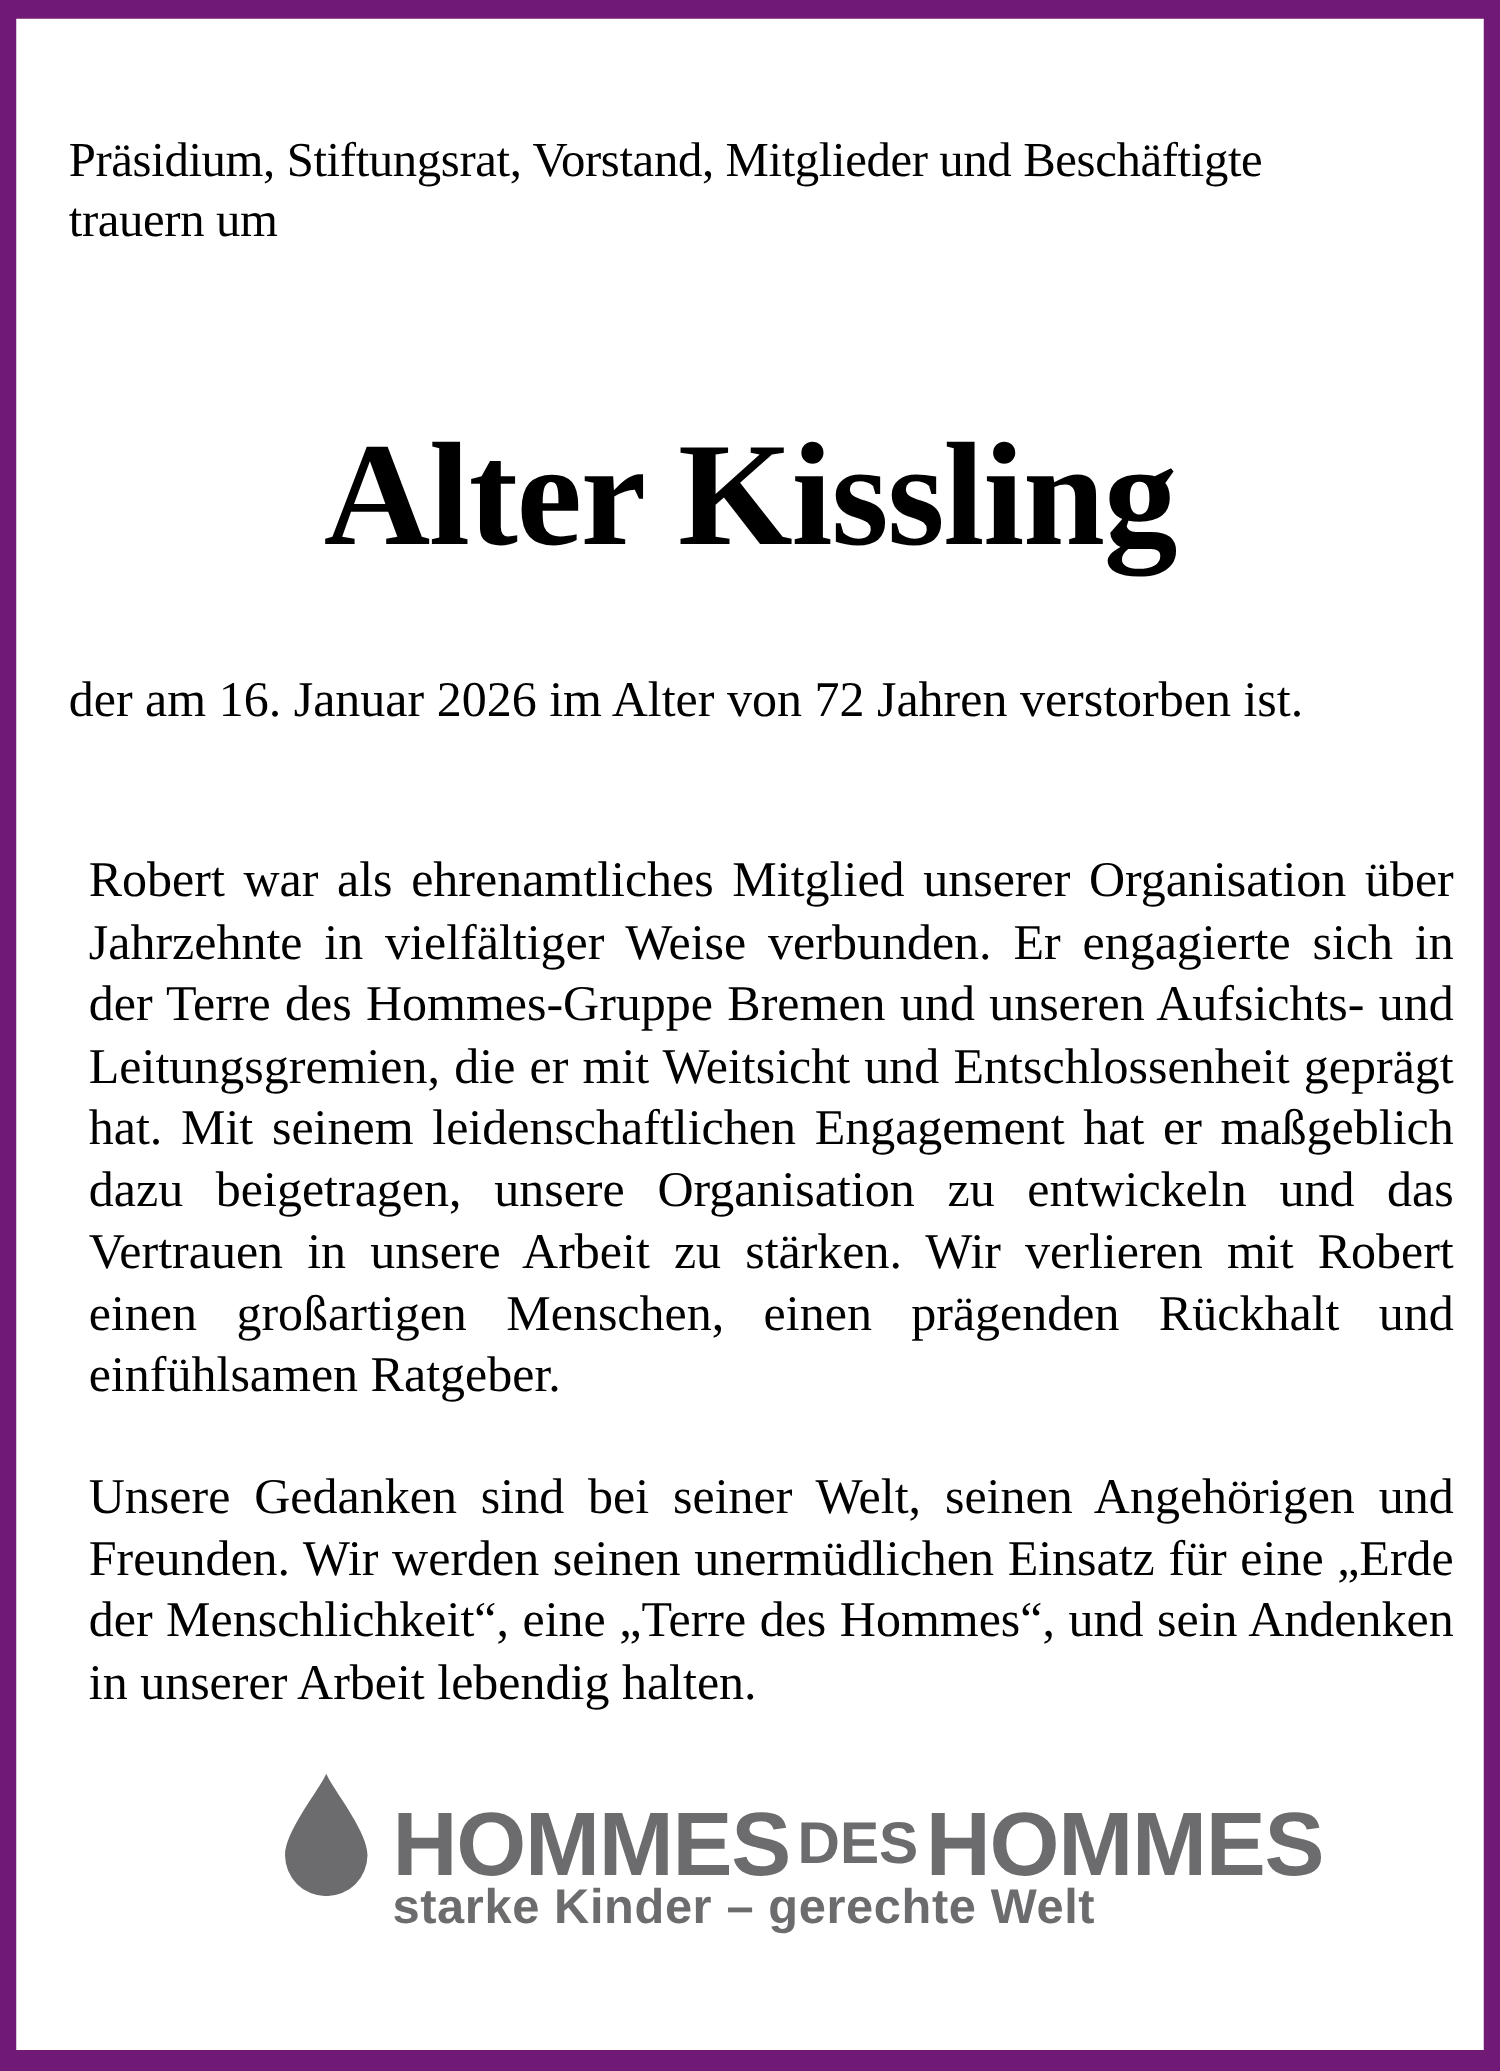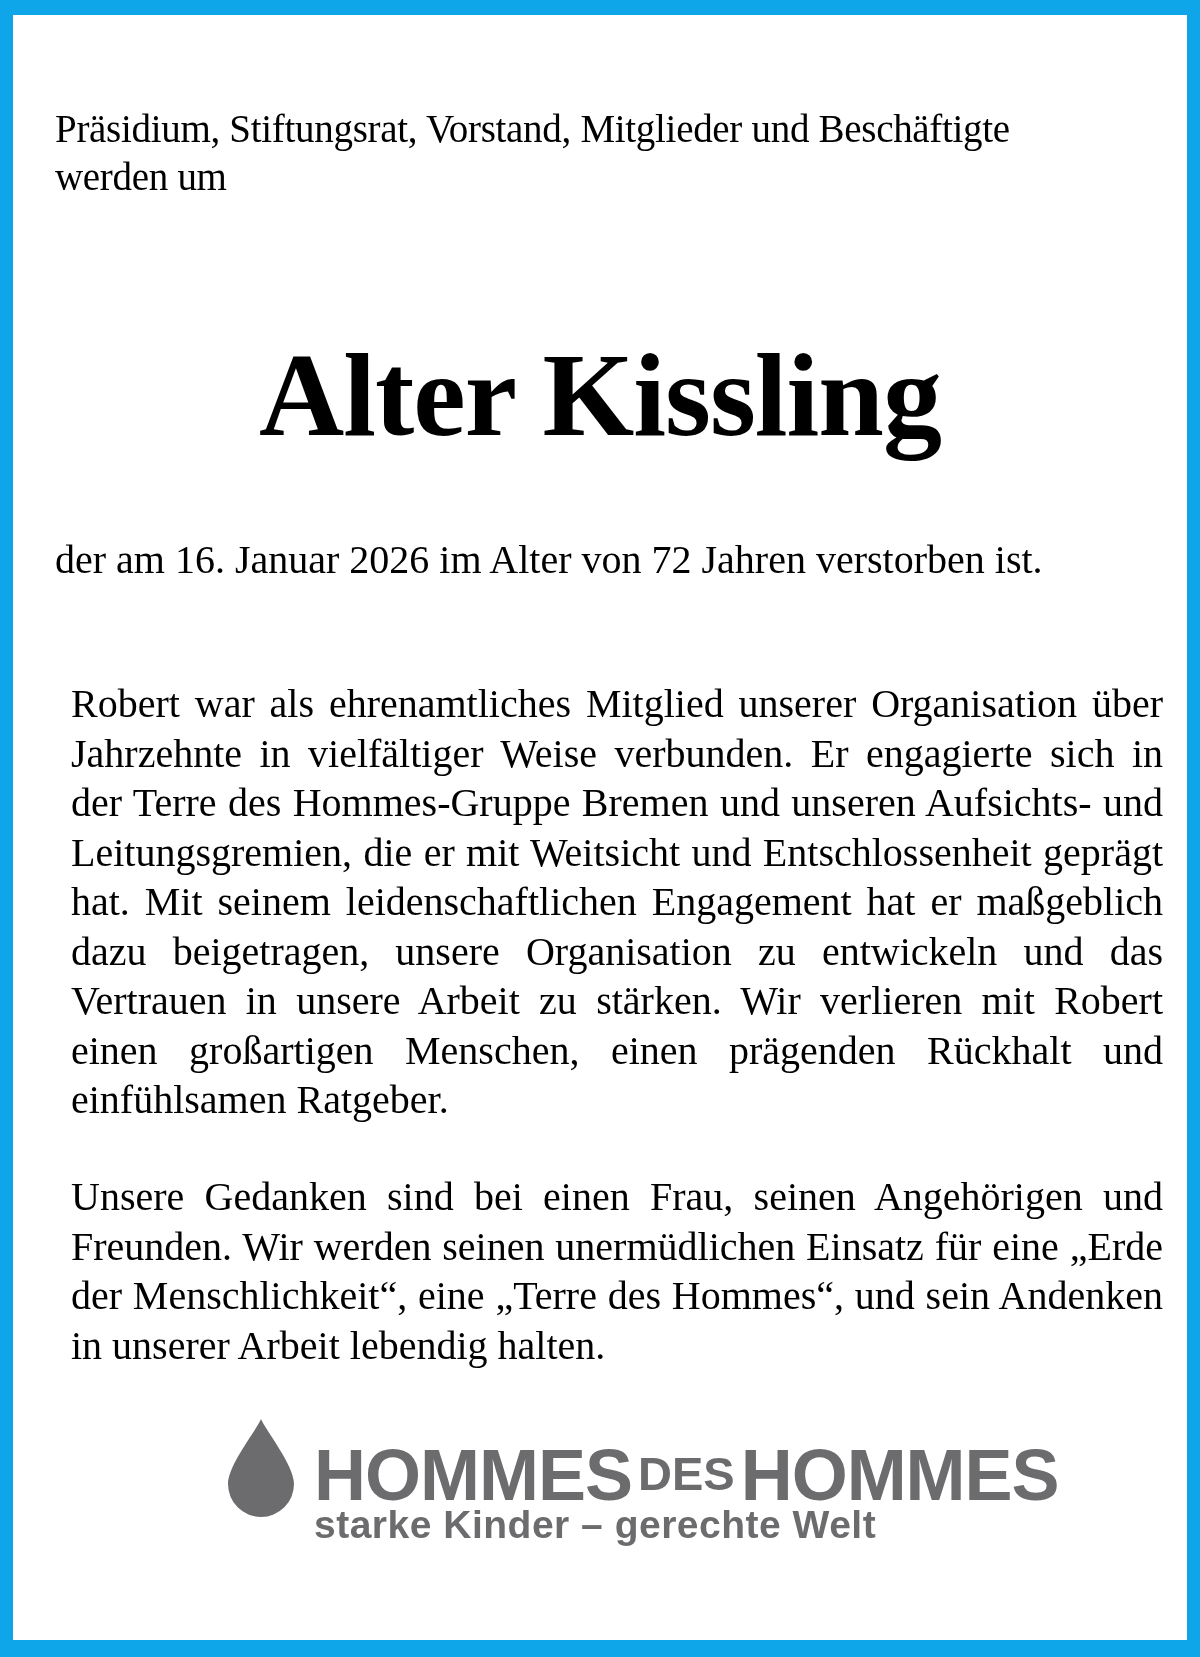--- a/index.html
+++ b/index.html
@@ -4,21 +4,21 @@
 <style>
   html, body { margin: 0; padding: 0; }
   body {
     width: 1200px; height: 1657px;
     background: #000000;
     position: relative;
     font-family: "Liberation Serif", serif;
   }
   .frame {
     position: absolute; inset: 0;
-    background: #0ea5e9;
+    background: #701a75;
   }
   .page {
     position: absolute;
     left: 13px; top: 15px; right: 13px; bottom: 17px;
     background: #ffffff;
     overflow: hidden;
   }
   .intro {
     position: absolute;
     left: 42px; top: 90px;
@@ -98,30 +98,30 @@
   }
 </style>
 </head>
 <body>
 
 <div class="frame">
   <div class="page">
 
     <div class="intro">
       <div>Präsidium, Stiftungsrat, Vorstand, Mitglieder und Beschäftigte</div>
-      <div>werden um</div>
+      <div>trauern um</div>
     </div>
 
     <h1 class="deceased-name">Alter Kissling</h1>
 
     <p class="death-line">der am 16. Januar 2026 im Alter von 72 Jahren verstorben ist.</p>
 
     <p class="body-para para-1">Robert war als ehrenamtliches Mitglied unserer Organisation über Jahrzehnte in vielfältiger Weise verbunden. Er engagierte sich in der Terre des Hommes-Gruppe Bremen und unseren Aufsichts- und Leitungsgremien, die er mit Weitsicht und Entschlossenheit geprägt hat. Mit seinem leidenschaftlichen Engagement hat er maßgeblich dazu beigetragen, unsere Organisation zu entwickeln und das Vertrauen in unsere Arbeit zu stärken. Wir verlieren mit Robert einen großartigen Menschen, einen prägenden Rückhalt und einfühlsamen Ratgeber.</p>
 
-    <p class="body-para para-2">Unsere Gedanken sind bei einen Frau, seinen Angehörigen und Freunden. Wir werden seinen unermüdlichen Einsatz für eine „Erde der Menschlichkeit“, eine „Terre des Hommes“, und sein Andenken in unserer Arbeit lebendig halten.</p>
+    <p class="body-para para-2">Unsere Gedanken sind bei seiner Welt, seinen Angehörigen und Freunden. Wir werden seinen unermüdlichen Einsatz für eine „Erde der Menschlichkeit“, eine „Terre des Hommes“, und sein Andenken in unserer Arbeit lebendig halten.</p>
 
     <div class="logo" style="color: rgb(108, 108, 110);">
       <svg class="drop-icon" width="72" height="99" viewBox="0 0 72 99" aria-hidden="true">
         <path fill="currentColor" d="M36 1 C 31 13, 3 47, 3 66 A 33 33 0 0 0 69 66 C 69 47, 41 13, 36 1 Z"></path>
       </svg>
       <div class="logo-text">
         <div class="logo-name">
           <span>HOMMES</span><span class="des">DES</span><span>HOMMES</span>
         </div>
         <div class="logo-tagline">starke Kinder – gerechte Welt</div>

